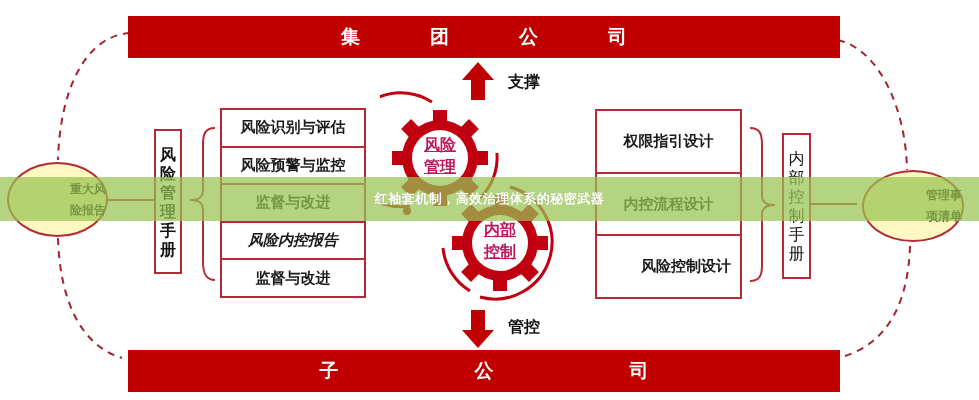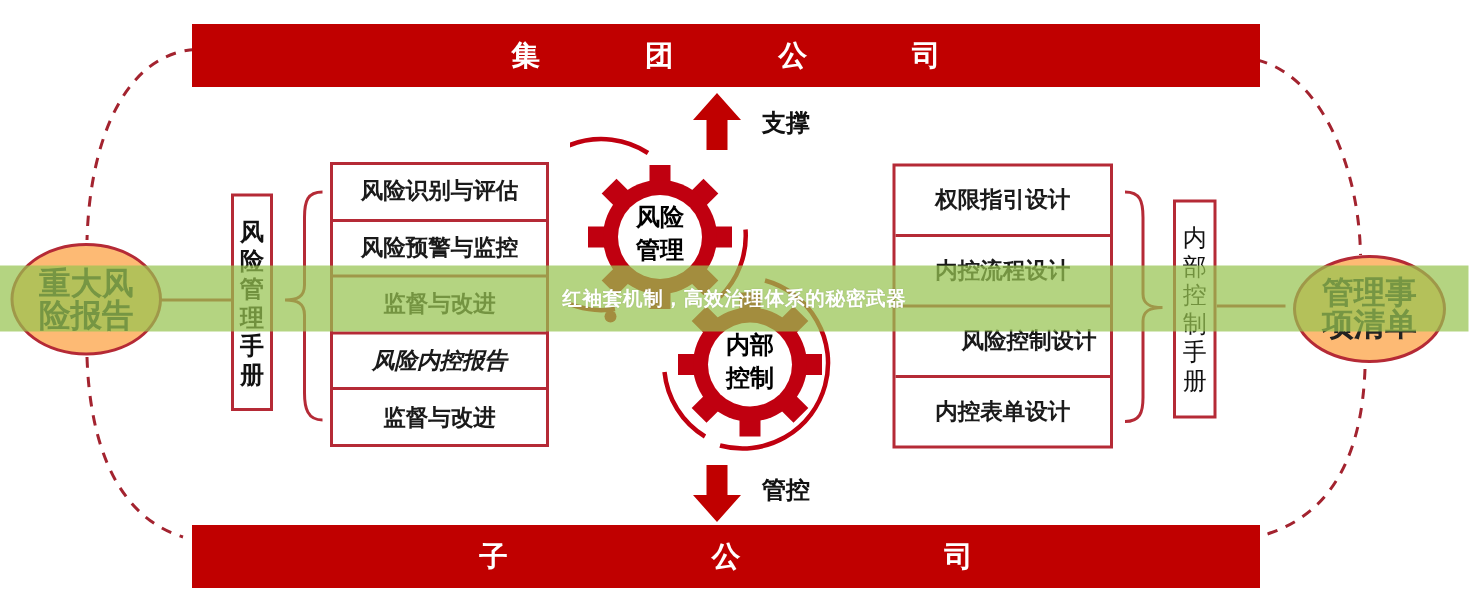--- a/index.html
+++ b/index.html
@@ -5,25 +5,25 @@
   html, body { margin:0; padding:0; }
   body { width:979px; height:400px; position:relative; overflow:hidden; background:#ffffff; font-family:"DejaVu Sans", "Liberation Sans", sans-serif; }
   .abs { position:absolute; }
   .bar { background:#c00000; color:#fff; font-size:19px; font-weight:bold; display:flex; align-items:center; justify-content:center; }
   .bar span { display:inline-block; }
   .box-col { border:2px solid #b52a36; background:#fff; box-sizing:border-box; }
   .cell { border-bottom:2px solid #b52a36; box-sizing:border-box; display:flex; align-items:center; justify-content:center; font-weight:bold; color:#1a1a1a; font-size:15px; letter-spacing:0; }
   .cell:last-child { border-bottom:none;text-align:right; }
   .vbox { border:2px solid #b52a36; background:#fff; box-sizing:border-box; display:flex; flex-direction:column; align-items:center; justify-content:center; font-size:16px; line-height:19px; color:#111; }
   .vbox.bold { font-weight:bold; }
-  .ellipse { border:2px solid #b52a36; border-radius:50%; background:#fdba74; box-sizing:border-box; display:flex; flex-direction:column; align-items:center; justify-content:center; font-size:21px; line-height:21px; font-weight:bold; color:#222; }
+  .ellipse { border:2px solid #b52a36; border-radius:50%; background:#fef9c3; box-sizing:border-box; display:flex; flex-direction:column; align-items:flex-end; justify-content:center; font-size:12px; line-height:21px; font-weight:bold; color:#222; }
   .arrow-label { font-size:16px; font-weight:bold; color:#111; }
   .overlay { left:0; top:177px; width:979px; height:44px; background:rgba(151,196,80,0.72); display:flex; align-items:center; justify-content:center; }
   .overlay span { color:#fff; font-weight:bold; font-size:13px; letter-spacing:0.5px; text-shadow:0 0 1px rgba(0,0,0,0.15); }
-  .gear-text { font-size:16px; line-height:22px; color:#000000; text-align:center; font-weight:bold; }
+  .gear-text { font-size:16px; line-height:22px; color:#be185d; text-align:center; font-weight:bold;text-decoration:underline; }
 </style>
 </head>
 <body>
 
 <svg class="abs" style="left:0;top:0" width="979" height="400" viewBox="0 0 979 400">
   <g fill="none" stroke="#a3232f" stroke-width="2" stroke-dasharray="7,6">
     <path d="M130 33 C 85 36, 60 90, 58 160"></path>
     <path d="M58 238 C 60 300, 80 345, 122 358"></path>
     <path d="M838 40 C 880 50, 906 110, 907 170"></path>
     <path d="M910 246 C 908 300, 890 345, 838 358"></path>
@@ -129,21 +129,20 @@
   <div class="cell" style="flex:1;">风险预警与监控</div>
   <div class="cell" style="flex:1;">监督与改进</div>
   <div class="cell" style="flex:1;font-style:italic;">风险内控报告</div>
   <div class="cell" style="flex:1;">监督与改进</div>
 </div>
 
 <div class="abs box-col" style="left:595px;top:109px;width:147px;height:190px;display:flex;flex-direction:column;">
   <div class="cell" style="flex:1;">权限指引设计</div>
   <div class="cell" style="flex:1;">内控流程设计</div>
   <div class="cell" style="flex:1;padding-left:35px;">风险控制设计</div>
-  <div class="cell" style="flex:1;">内控表单设计</div>
 </div>
 
 <div class="abs vbox" style="left:782px;top:133px;width:29px;height:146px;">
   <div>内</div>
   <div>部</div>
   <div>控</div>
   <div>制</div>
   <div>手</div>
   <div>册</div>
 </div>

